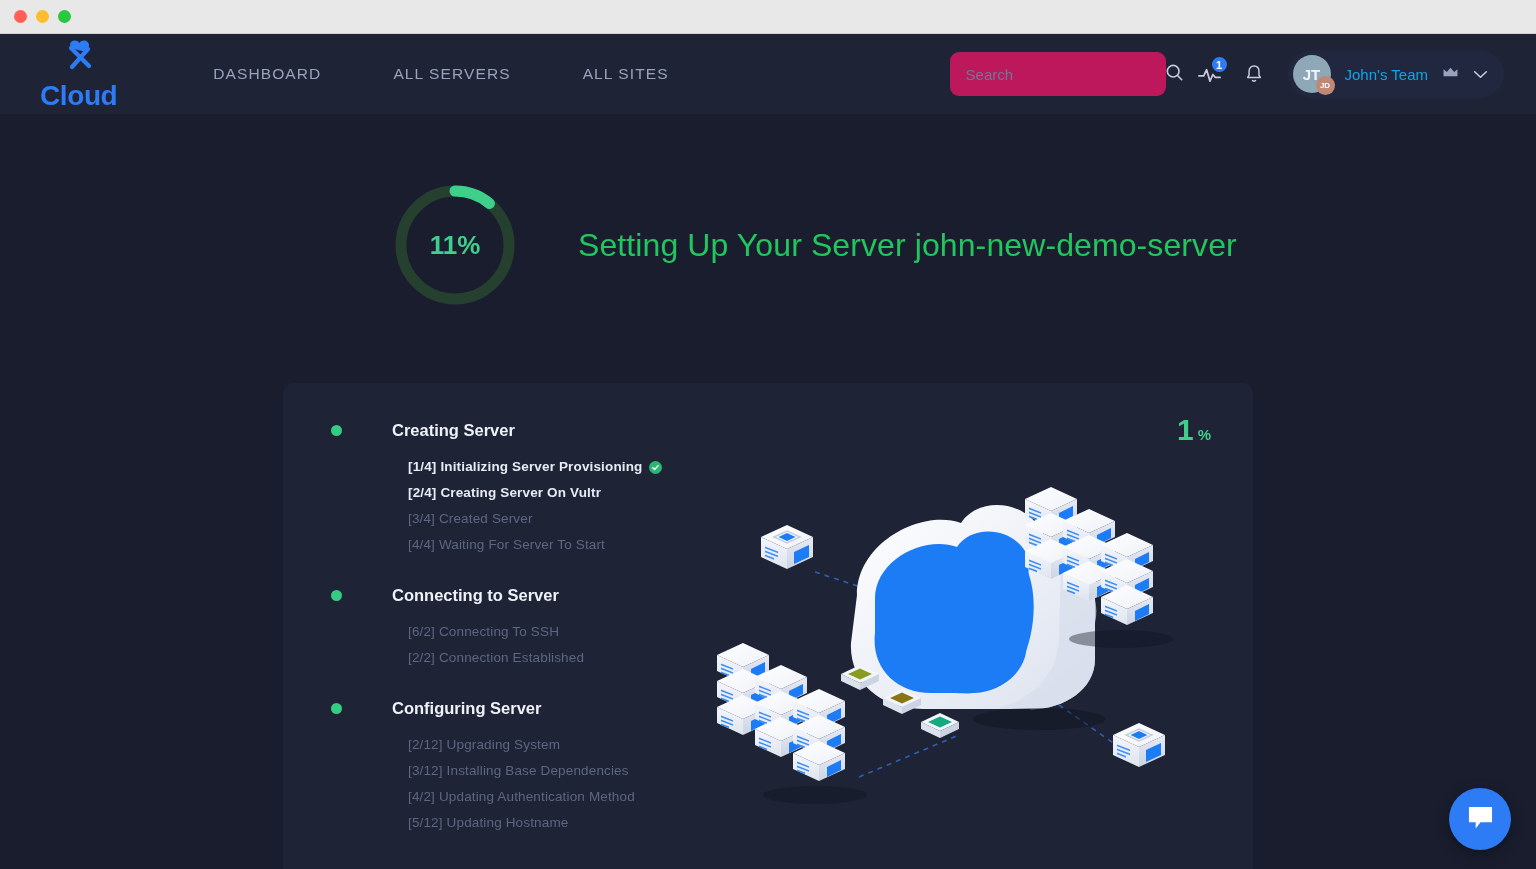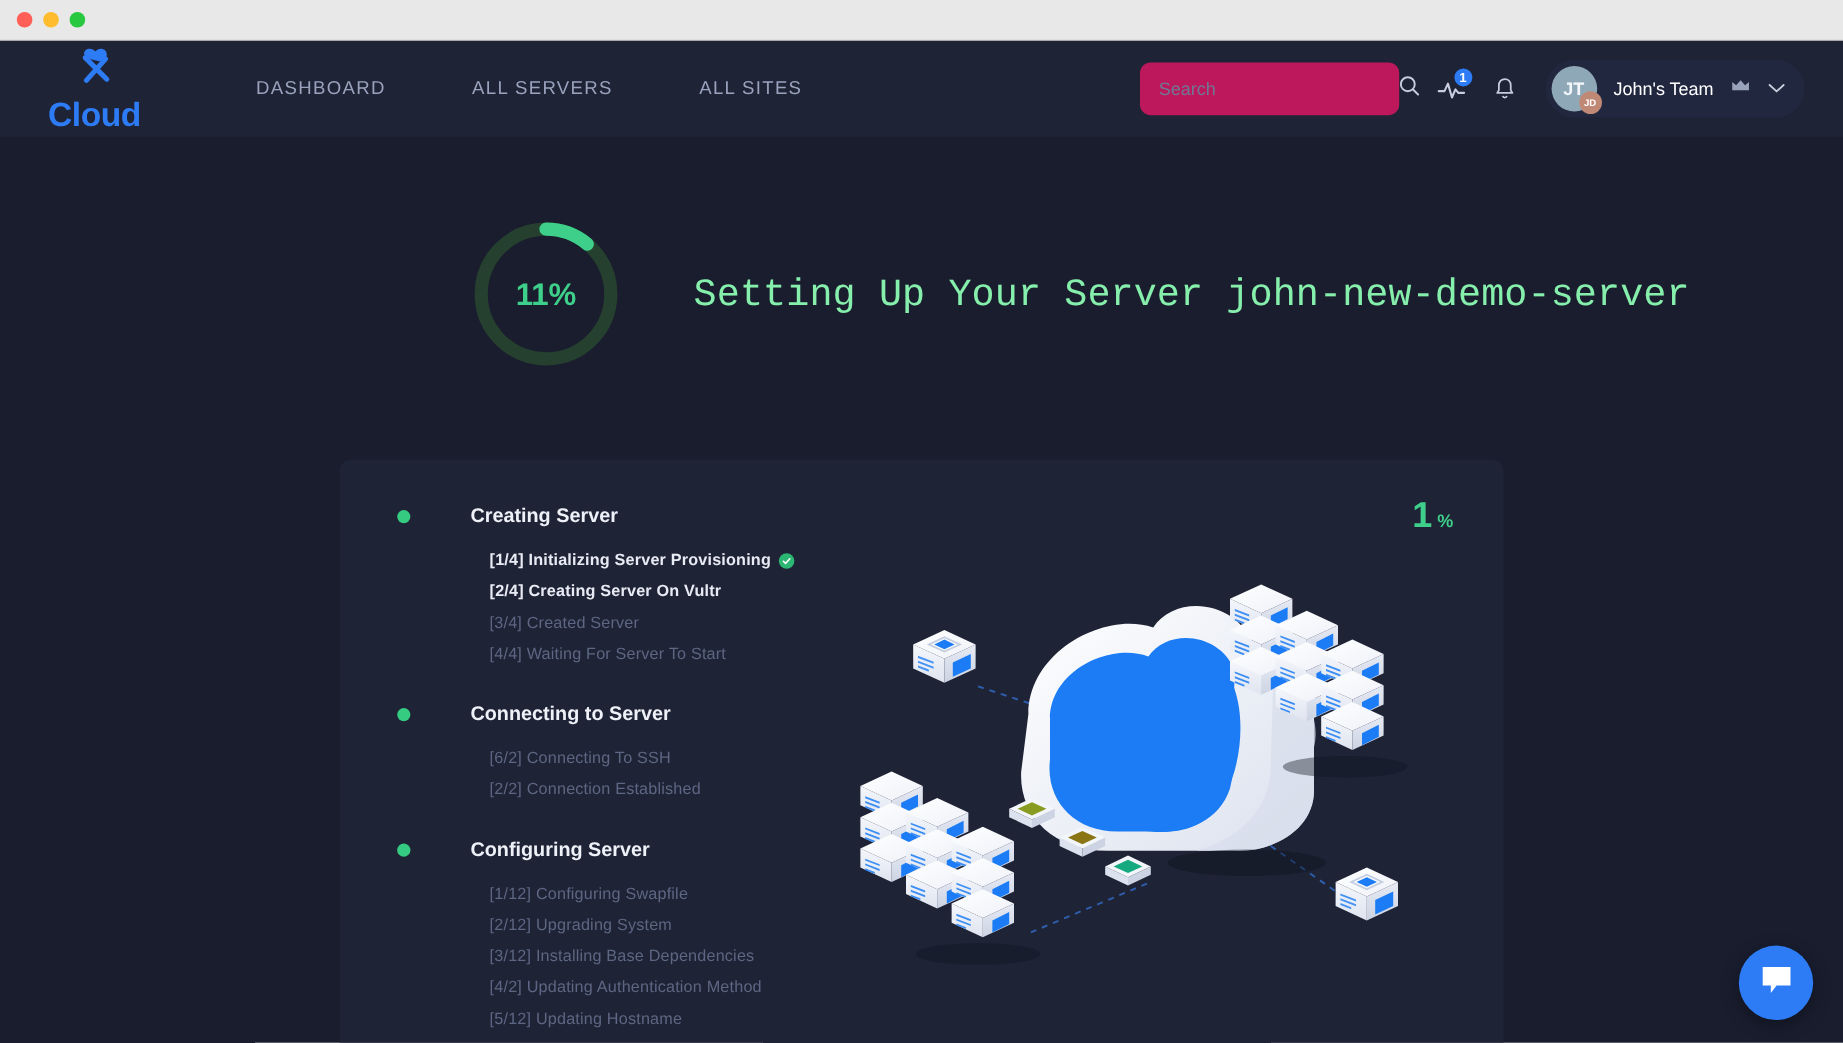--- a/index.html
+++ b/index.html
@@ -95,36 +95,36 @@
     display:flex; align-items:center; justify-content:center;
     position:relative; flex:none;
   }
   .avatar-sub{
     position:absolute; right:-4px; bottom:-2px;
     width:19px; height:19px; border-radius:50%;
     background:#c08976; color:#fff;
     font-size:8px; font-weight:bold;
     display:flex; align-items:center; justify-content:center;
   }
-  .user-name{ font-size:15px; color:#ffffff; white-space:nowrap; }
+  .user-name{ font-size:15px; color:#0ea5e9; white-space:nowrap; }
 
   
   .hero{
     display:flex; align-items:center;
     padding:68px 0 0 392px; gap:60px;
   }
   .ring{ width:126px; height:126px; position:relative; flex:none; }
   .ring-label{
     position:absolute; inset:0;
     display:flex; align-items:center; justify-content:center;
     font-size:26px; font-weight:bold; color:#3ed08a;
   }
   .hero-title{
-    font-size:32px; color:#86efac; font-weight:normal;
-    letter-spacing:0.1px; white-space:nowrap;font-family:Liberation Mono, monospace;
+    font-size:32px; color:#22c55e; font-weight:normal;
+    letter-spacing:0.1px; white-space:nowrap;
   }
 
   
   .card{
     position:absolute;
     left:283px; top:349px;
     width:970px; height:503px;
     background:#1e2336;
     border-radius:10px;
     padding:38px 0 0 48px;
@@ -301,21 +301,20 @@
         <div class="step">[2/2] Connection Established</div>
       </div>
     </div>
 
     <div class="group">
       <div class="group-head">
         <span class="group-bullet"></span>
         <span class="group-title">Configuring Server</span>
       </div>
       <div class="steps">
-        <div class="step">[1/12] Configuring Swapfile</div>
         <div class="step">[2/12] Upgrading System</div>
         <div class="step">[3/12] Installing Base Dependencies</div>
         <div class="step">[4/2] Updating Authentication Method</div>
         <div class="step">[5/12] Updating Hostname</div>
       </div>
     </div>
 
     <div class="illo">
       <svg viewBox="0 0 520 380" width="520" height="380">
         <defs>

